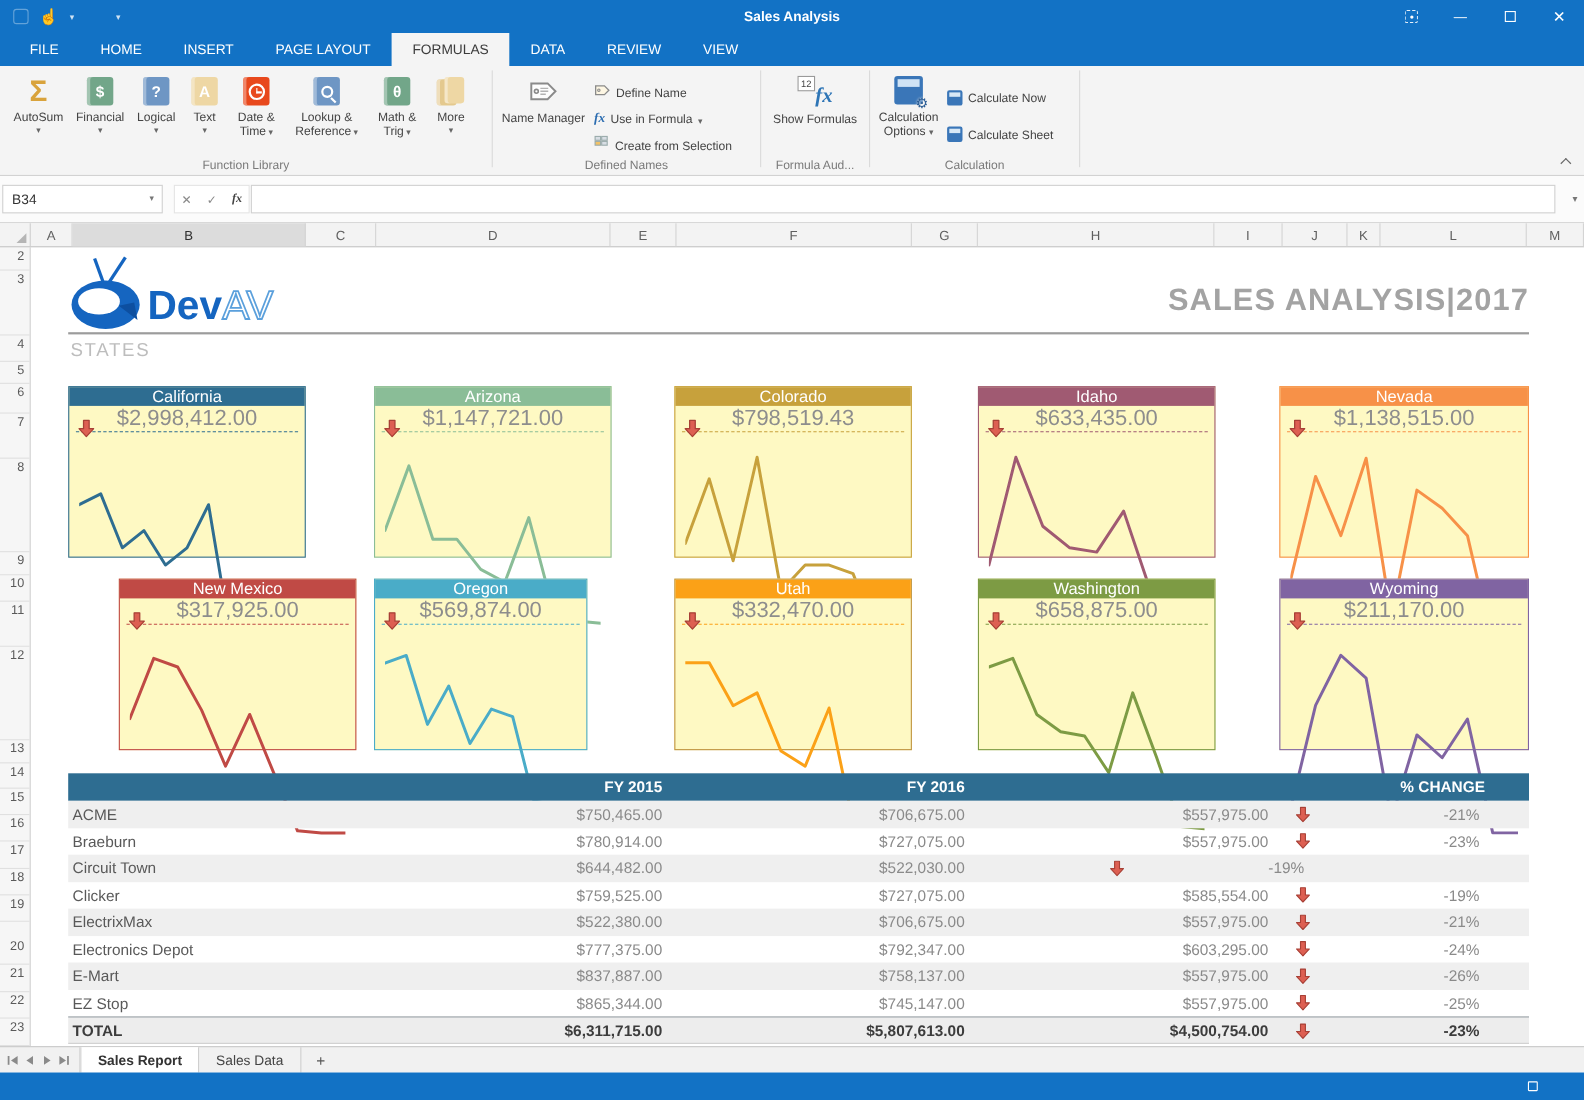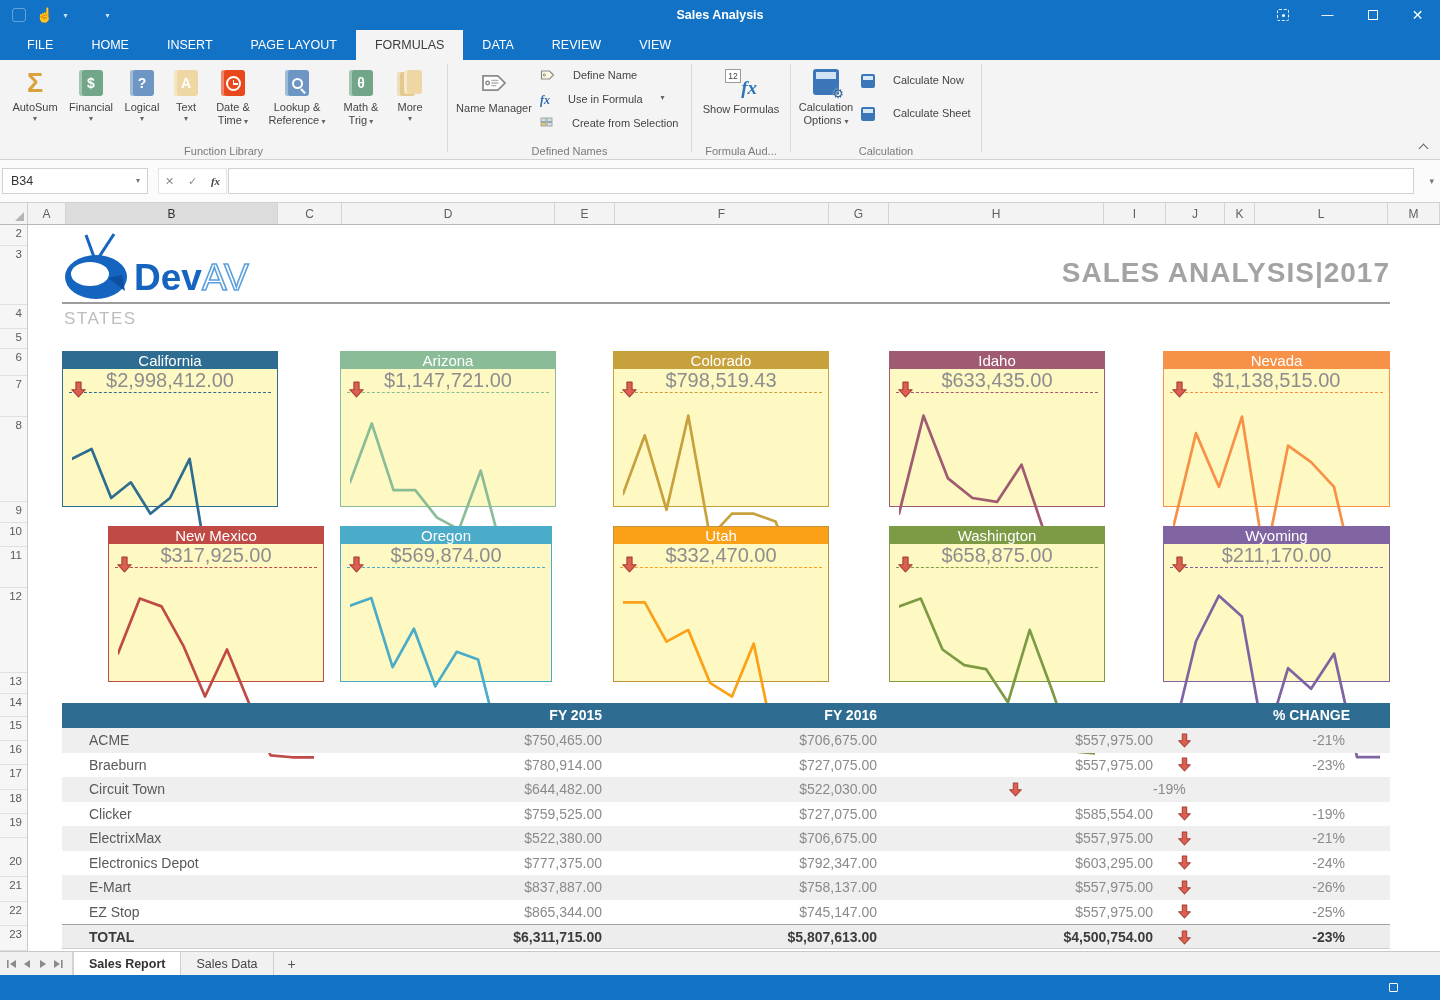--- a/index.html
+++ b/index.html
@@ -35,21 +35,21 @@
   .book .bglyph{color:#fff;font-weight:bold;font-size:14px}
   .clockface{width:15px;height:15px;border:2px solid #fff;border-radius:50%;position:relative}
   .clockface::before{content:"";position:absolute;left:5px;top:2px;width:1.8px;height:5px;background:#fff}
   .clockface::after{content:"";position:absolute;left:5px;top:5.5px;width:5px;height:1.8px;background:#fff}
   .lens{width:11px;height:11px;border:2.4px solid #fff;border-radius:50%;position:relative}
   .lens::after{content:"";position:absolute;width:2.4px;height:6px;background:#fff;left:8px;top:8px;transform:rotate(-45deg)}
   .books2{position:relative;width:26px;height:26px}
   .books2 i{position:absolute;width:18px;height:24px;border-radius:3px;background:#eed7a4;box-shadow:inset 3px 0 0 rgba(255,255,255,.4)}
   .books2 i:first-child{left:0;top:2px;background:#e4c98e}
   .books2 i:last-child{left:7px;top:0}
-  .smallbtn{display:flex;align-items:flex-start;gap:18px;height:22px;font-size:11px;color:#444;white-space:nowrap}
+  .smallbtn{display:flex;align-items:flex-end;gap:5px;height:22px;font-size:11px;color:#444;white-space:nowrap}
   .nm-btn{display:flex;flex-direction:column;align-items:center;width:92px;padding-top:10px}
   .nm-btn .ln{font-size:11px;color:#444;margin-top:8px;white-space:nowrap}
   .fxsmall{font-style:italic;font-family:"Liberation Serif",serif;color:#2b6cb0;font-weight:bold;font-size:12px}
   .sf-icon{position:relative;width:32px;height:28px}
   .sf-12{position:absolute;left:0;top:0;width:16px;height:14px;border:1.2px solid #9a9a9a;background:#fff;font-size:8.5px;color:#444;display:flex;align-items:center;justify-content:center}
   .sf-fx{position:absolute;right:0;bottom:-2px;font-family:"Liberation Serif",serif;font-style:italic;font-weight:bold;font-size:19px;color:#2e75b6}
   .calcopt-ic{width:26px;height:26px;background:#3a76b8;border-radius:3px;position:relative}
   .calcopt-ic::before{content:"";position:absolute;left:3px;top:3px;right:3px;height:7px;background:#cfe3f5}
   .calcopt-ic::after{content:"⚙";position:absolute;right:-5px;bottom:-6px;font-size:13px;color:#2e5f96;text-shadow:0 0 2px #f4f4f4}
   .minicalc{width:14px;height:14px;background:#3a76b8;border-radius:2px;position:relative;flex:none}
@@ -85,21 +85,21 @@
   .card-v .arr{position:absolute;left:8px;top:12px}
   .card-v .val{flex:1;text-align:center;font-size:20px;color:#8d8d8d}
   .card-dash{margin:0 6px;border-top:1px dashed #888}
   .card-spark{flex:1;padding:7px 9px 8px 9px}
   .card-spark svg{display:block}
   
   .stable{position:absolute;left:34px;top:478px;width:1328px}
   .trow{display:grid;grid-template-columns:278px 262px 275px 276px 62px 1fr;align-items:center}
   .thead{height:25px;background:#2e6d91;color:#fff;font-weight:bold;font-size:14.5px}
   .trow .c{font-size:14px;line-height:24.5px;white-space:nowrap}
-  .c.name{padding-left:27px;color:#595959}
+  .c.name{padding-left:4px;color:#595959}
   .c.num{text-align:right;color:#8a8a8a}
   .c.pct{text-align:right;padding-right:45px;color:#8a8a8a}
   .c.arrc{display:flex;align-items:center;justify-content:center}
   .thead .c{color:#fff}
   .thead .c.num{text-align:right}
   .thead .c.pcth{grid-column:5/7;text-align:right;padding-right:40px}
   .drow{height:24.5px}
   .drow.alt{background:#efefef}
   .trow.totalrow{height:25px;background:#ededed;border-top:1.5px solid #9aa2a8;border-bottom:1px solid #cfcfcf}
   .totalrow .c{font-weight:bold;color:#3c3c3c}
@@ -455,21 +455,21 @@
             </svg></span>
           <span class="val">$317,925.00</span>
         </div>
         <div class="card-dash" style="border-top-color: rgb(192, 74, 69);"></div>
         <div class="card-spark">
           <svg viewBox="0 0 100 100" preserveAspectRatio="none" width="100%" height="100%">
             <polyline points="0.0,40.0 11.1,12.0 22.2,16.0 33.3,36.0 44.4,62.0 55.6,38.0 66.7,65.0 77.8,92.0 88.9,93.0 100.0,93.0" fill="none" stroke="#c04a45" stroke-width="2.7" vector-effect="non-scaling-stroke" stroke-linejoin="round" stroke-linecap="round"></polyline>
           </svg>
         </div>
       </div>
-      <div class="card" style="left: 312px; top: 301px; width: 212px; border: 1.5px solid rgb(74, 172, 200);">
+      <div class="card" style="left: 312px; top: 301px; width: 194px; border: 1.5px solid rgb(74, 172, 200);">
         <div class="card-h" style="background: rgb(74, 172, 200);">Oregon</div>
         <div class="card-v">
           <span class="arr"><svg width="15" height="17" viewBox="0 0 14 16">
               <path d="M4.6 1h4.8v7.2h3.9L7 15 .7 8.2h3.9z" fill="#dd5f52" stroke="#a84036" stroke-width="1.1" stroke-linejoin="round"></path>
             </svg></span>
           <span class="val">$569,874.00</span>
         </div>
         <div class="card-dash" style="border-top-color: rgb(74, 172, 200);"></div>
         <div class="card-spark">
           <svg viewBox="0 0 100 100" preserveAspectRatio="none" width="100%" height="100%">

